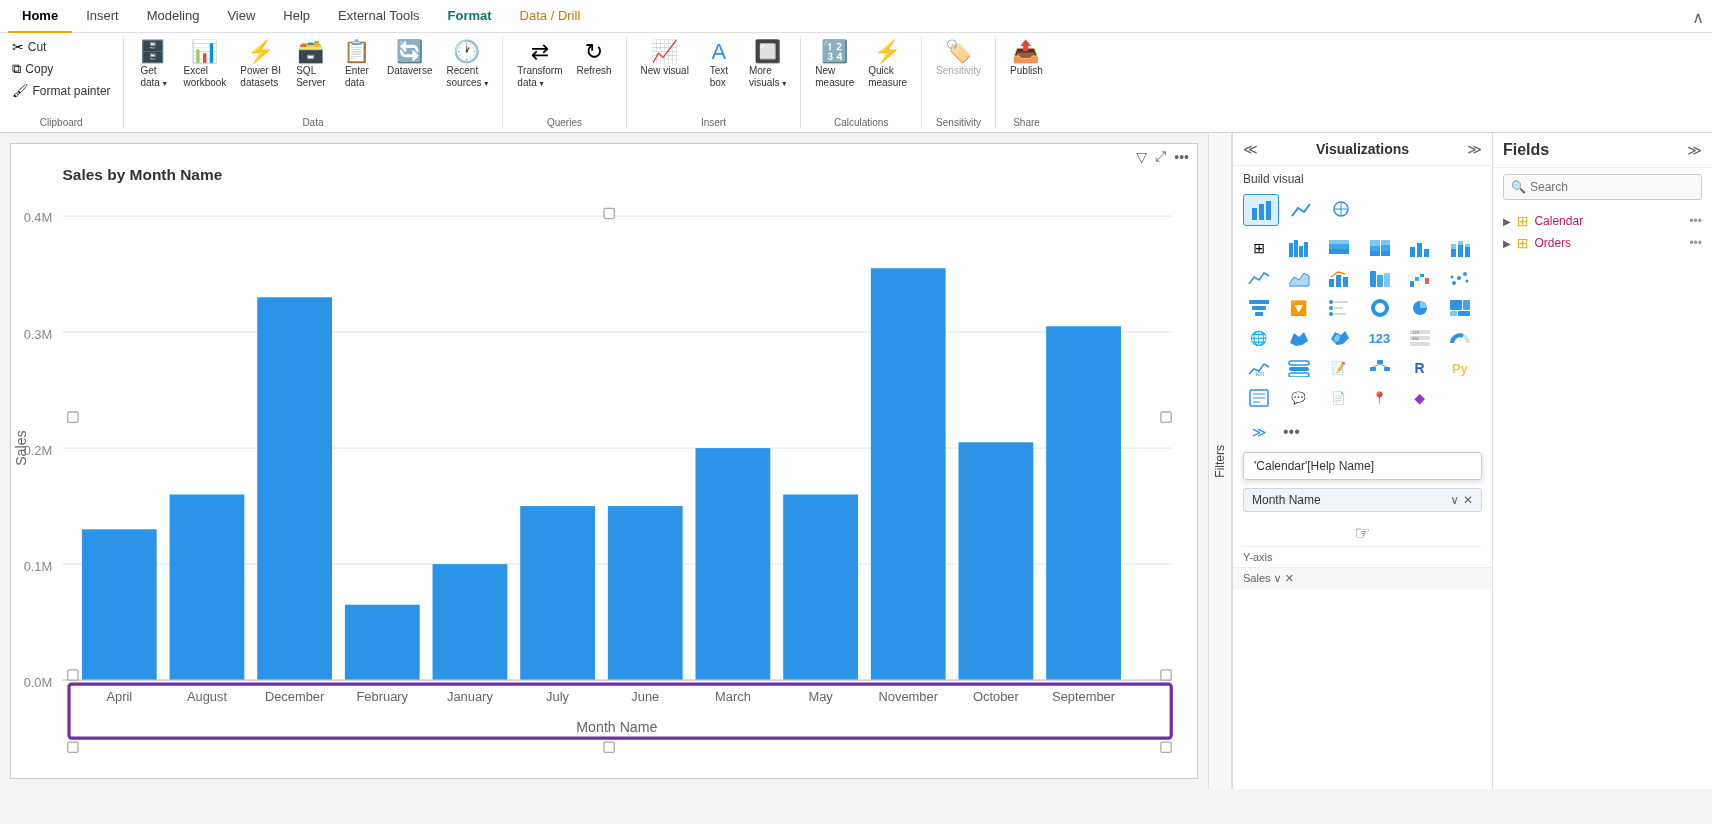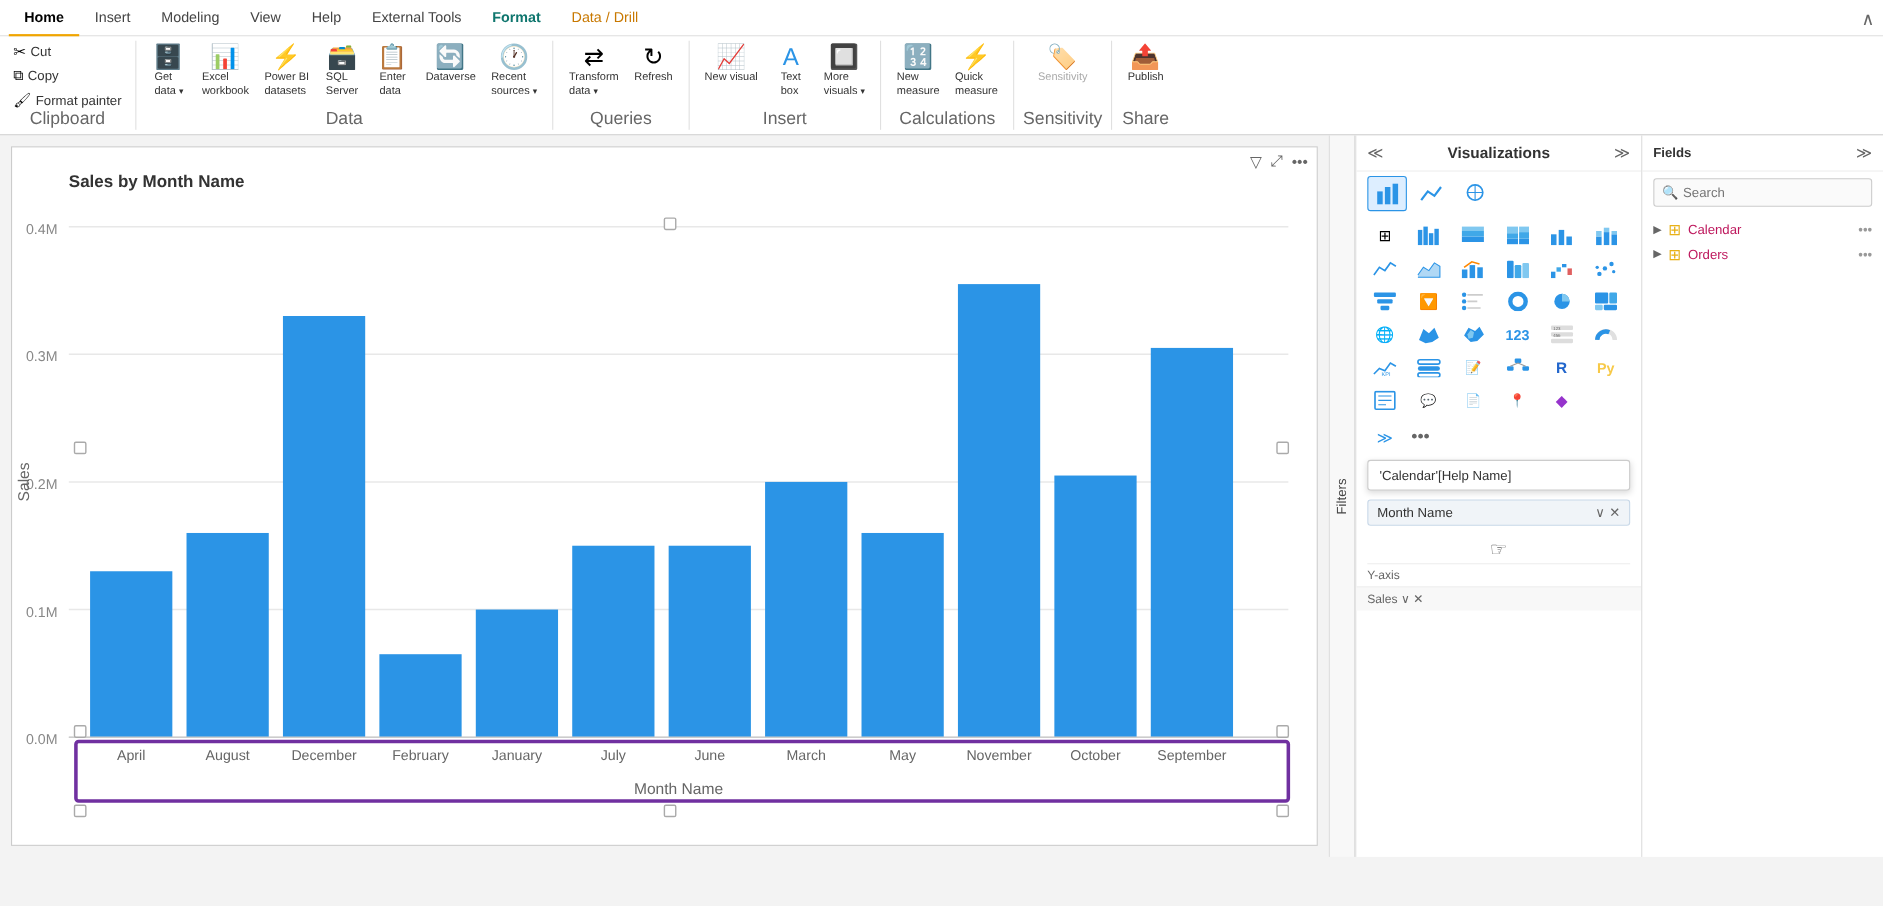--- a/index.html
+++ b/index.html
@@ -9,21 +9,21 @@
     .ribbon { background: #fff; border-bottom: 1px solid #d0d0d0; user-select: none; }
     .ribbon-tabs { display: flex; align-items: flex-end; padding: 0 8px; border-bottom: 1px solid #e0e0e0; }
     .ribbon-tab { padding: 8px 14px; font-size: 13px; color: #444; cursor: pointer; border-bottom: 2px solid transparent; margin-bottom: -1px; }
     .ribbon-tab.active { color: #000; border-bottom: 2px solid #f0a500; font-weight: 600; }
     .ribbon-tab.colored-yellow { color: #0f766e; font-weight: 600; text-align: center; }
     .ribbon-tab.colored-gold { color: #c87800; }
     .ribbon-content { display: flex; align-items: stretch; padding: 4px 0; min-height: 80px; }
     .ribbon-group { display: flex; flex-direction: column; align-items: center; padding: 0 8px; border-right: 1px solid #e0e0e0; }
     .ribbon-group:last-child { border-right: none; }
     .ribbon-group-items { display: flex; align-items: flex-start; gap: 2px; flex: 1; }
-    .ribbon-group-label { font-size: 16px; color: #666; margin-top: 0; text-align: center; }
+    .ribbon-group-label { font-size: 10px; color: #666; margin-top: 17px; text-align: center; }
     .ribbon-btn { display: flex; flex-direction: column; align-items: center; justify-content: flex-start; padding: 4px 6px; cursor: pointer; border-radius: 3px; min-width: 44px; gap: 2px; }
     .ribbon-btn .icon { font-size: 22px; line-height: 1; }
     .ribbon-btn .label { font-size: 10px; color: #333; text-align: left; white-space: nowrap; line-height: 1.2; }
     .ribbon-btn-small { display: flex; align-items: center; gap: 4px; padding: 2px 4px; cursor: pointer; border-radius: 3px; width: 100%; }
     .ribbon-btn-small .icon { font-size: 14px; }
     .ribbon-btn-small .label { font-size: 12px; color: #333; }
     .clipboard-group { flex-direction: column; justify-content: center; gap: 2px; }
     .chevron-down { font-size: 8px; }
     .collapse-btn { position: absolute; right: 8px; top: 8px; cursor: pointer; font-size: 16px; color: #666; }
 
@@ -56,21 +56,21 @@
     .viz-field-item { display: flex; align-items: center; justify-content: space-between; background: #f0f4f8; border: 1px solid #c8d8e8; border-radius: 3px; padding: 4px 8px; margin-bottom: 4px; cursor: pointer; }
     .viz-field-name { font-size: 12px; color: #333; }
     .viz-field-actions { display: flex; gap: 4px; color: #666; cursor: pointer; }
     .tooltip-box { background: #fff; border: 1px solid #ccc; border-radius: 3px; padding: 6px 10px; font-size: 12px; color: #333; margin: 4px 10px; box-shadow: 0 2px 6px rgba(0,0,0,0.15); }
     .y-axis-section { padding: 0 10px; }
     .y-axis-label-text { font-size: 11px; color: #666; padding: 4px 0; border-top: 1px solid #eee; }
 
     
     .fields-panel { width: 220px; background: #fff; border-left: 1px solid #ddd; display: flex; flex-direction: column; }
     .fields-panel-header { display: flex; align-items: center; justify-content: space-between; padding: 8px 10px; border-bottom: 1px solid #eee; }
-    .fields-panel-title { font-size: 12px; font-weight: 600; color: #333; }
+    .fields-panel-title { font-size: 16px; font-weight: 600; color: #333; }
     .fields-search { margin: 6px 10px; position: relative; }
     .fields-search input { width: 100%; padding: 5px 8px 5px 26px; border: 1px solid #ccc; border-radius: 3px; font-size: 12px; background: #fafafa; }
     .fields-search-icon { position: absolute; left: 8px; top: 50%; transform: translateY(-50%); font-size: 12px; color: #888; }
     .field-group { padding: 4px 10px; }
     .field-group-item { display: flex; align-items: center; gap: 6px; padding: 3px 0; cursor: pointer; }
     .field-group-arrow { font-size: 10px; color: #666; }
     .field-group-icon { font-size: 14px; }
     .field-group-name { font-size: 12px; color: #be185d; }
     .field-group-menu { font-size: 12px; color: #999; margin-left: auto; cursor: pointer; }
 
@@ -303,20 +303,21 @@
     <span class="filters-label">Filters</span>
   </div>
 
   <div class="viz-panel">
     <div class="viz-panel-header">
       <span style="cursor:pointer;font-size:14px;color:#666;">≪</span>
       <span class="viz-panel-title">Visualizations</span>
       <span style="cursor:pointer;font-size:14px;color:#666;">≫</span>
     </div>
 
+    <div class="build-visual-label">Build visual</div>
 
     <div class="viz-type-row">
       <div class="viz-type-btn active" title="Bar chart">
         <svg width="22" height="20" viewBox="0 0 22 20">
             <rect x="2" y="8" width="5" height="12" fill="#2B94E6"></rect>
             <rect x="9" y="4" width="5" height="16" fill="#2B94E6"></rect>
             <rect x="16" y="1" width="5" height="19" fill="#2B94E6"></rect>
           </svg>
       </div>
       <div class="viz-type-btn" title="Line chart">

